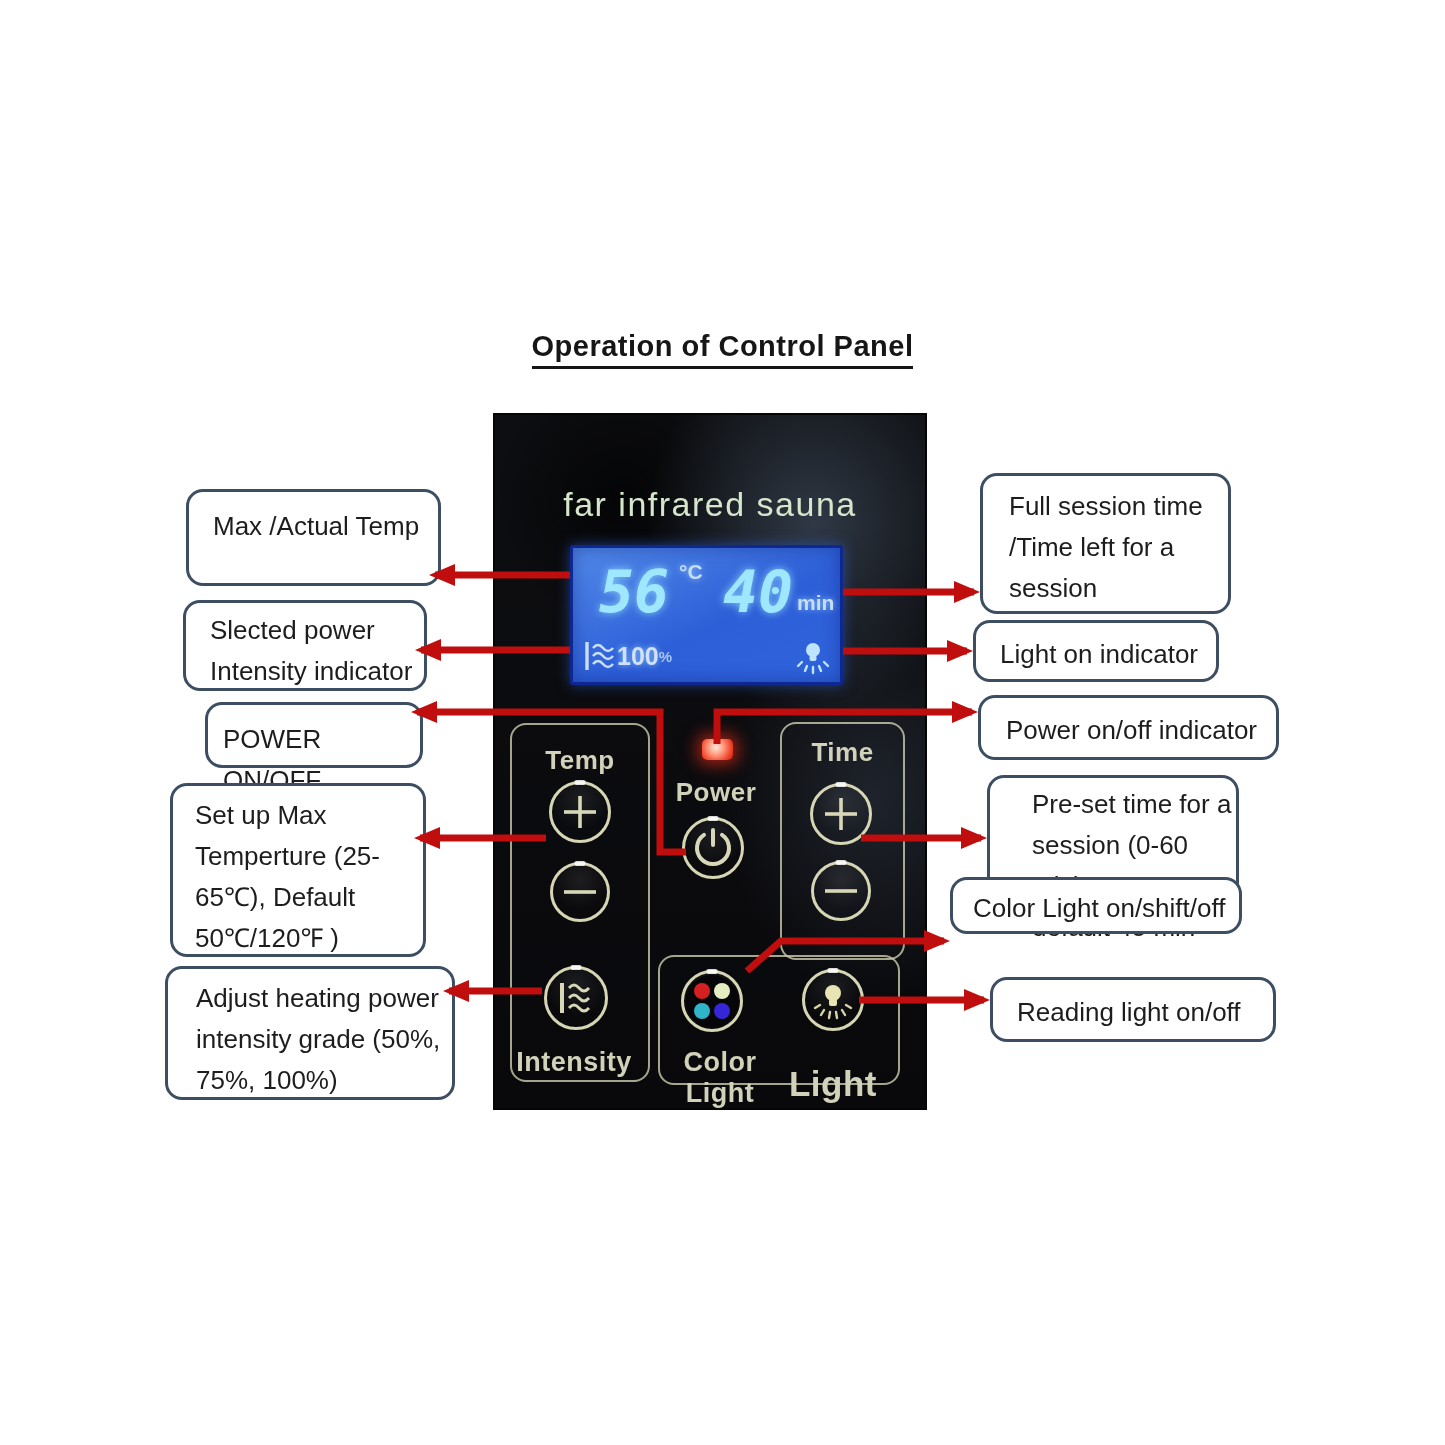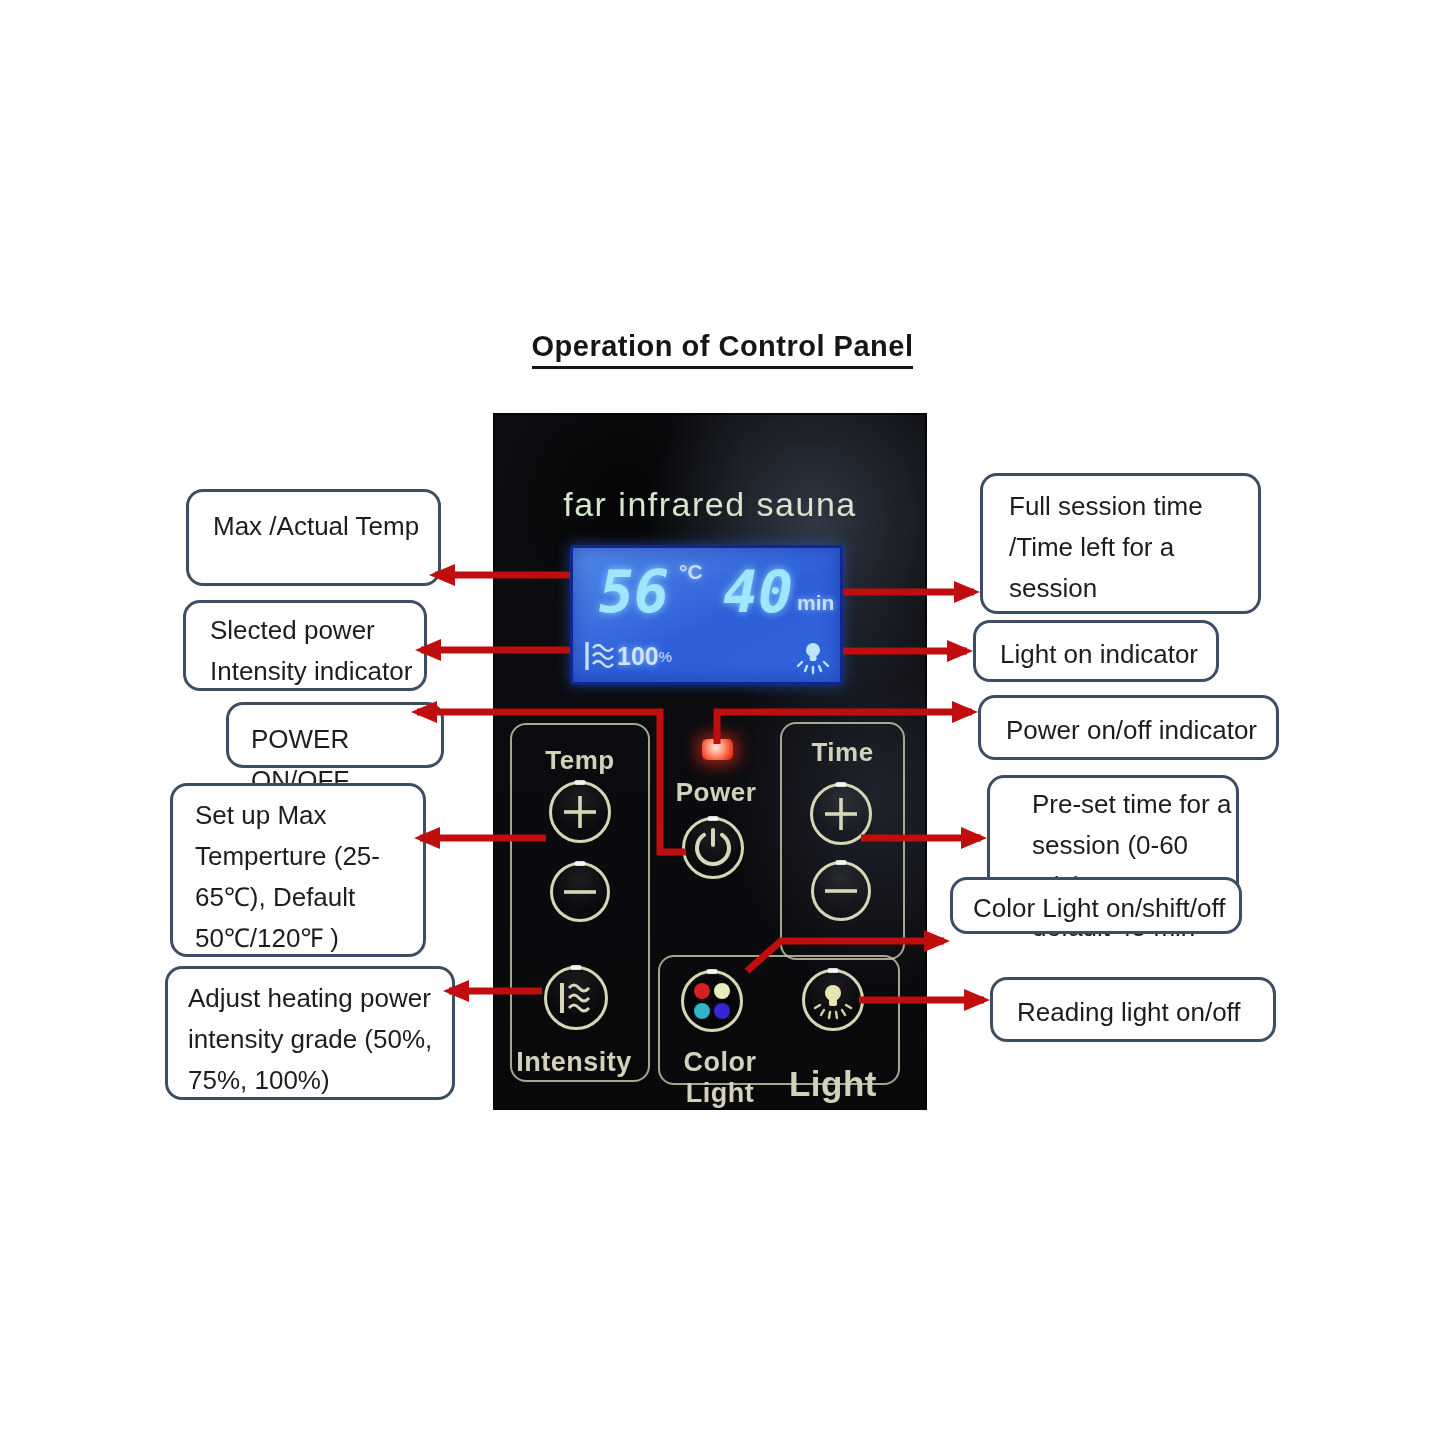--- a/index.html
+++ b/index.html
@@ -199,32 +199,32 @@
       </g>
     </svg>
   </div>
 </div>
 
 <div class="callout" style="left:186px;top:489px;width:255px;height:97px;padding:14px 0 0 24px;">Max /Actual Temp</div>
 
 <div class="callout" style="left:183px;top:600px;width:244px;height:91px;padding:7px 0 0 24px;">Slected power
 Intensity indicator</div>
 
-<div class="callout" style="left:205px;top:702px;width:218px;height:66px;padding:14px 0 0 22px;margin-left:21px;">POWER ON/OFF</div>
+<div class="callout" style="left:205px;top:702px;width:218px;height:66px;padding:14px 0 0 15px;">POWER ON/OFF</div>
 
 <div class="callout" style="left:170px;top:783px;width:256px;height:174px;padding:9px 0 0 22px;">Set up Max
 Temperture (25-
 65℃), Default
 50℃/120℉ )</div>
 
-<div class="callout" style="left:165px;top:966px;width:290px;height:134px;padding:9px 0 0 20px;">Adjust heating power
+<div class="callout" style="left:165px;top:966px;width:290px;height:134px;padding:9px 0 0 28px;">Adjust heating power
 intensity grade (50%,
 75%, 100%)</div>
 
-<div class="callout" style="left:980px;top:473px;width:281px;height:141px;padding:10px 0 0 26px;">Full session time
+<div class="callout" style="left:980px;top:473px;width:251px;height:141px;padding:10px 0 0 26px;">Full session time
 /Time left for a
 session</div>
 
 <div class="callout" style="left:973px;top:620px;width:246px;height:62px;padding:11px 0 0 24px;">Light on indicator</div>
 
 <div class="callout" style="left:978px;top:695px;width:301px;height:65px;padding:12px 16px 0 25px;">Power on/off indicator</div>
 
 <div class="callout" style="left:987px;top:775px;width:252px;height:128px;padding:6px 0 0 42px;">Pre-set time for a
 session (0-60 min),
 default 45 min</div>

